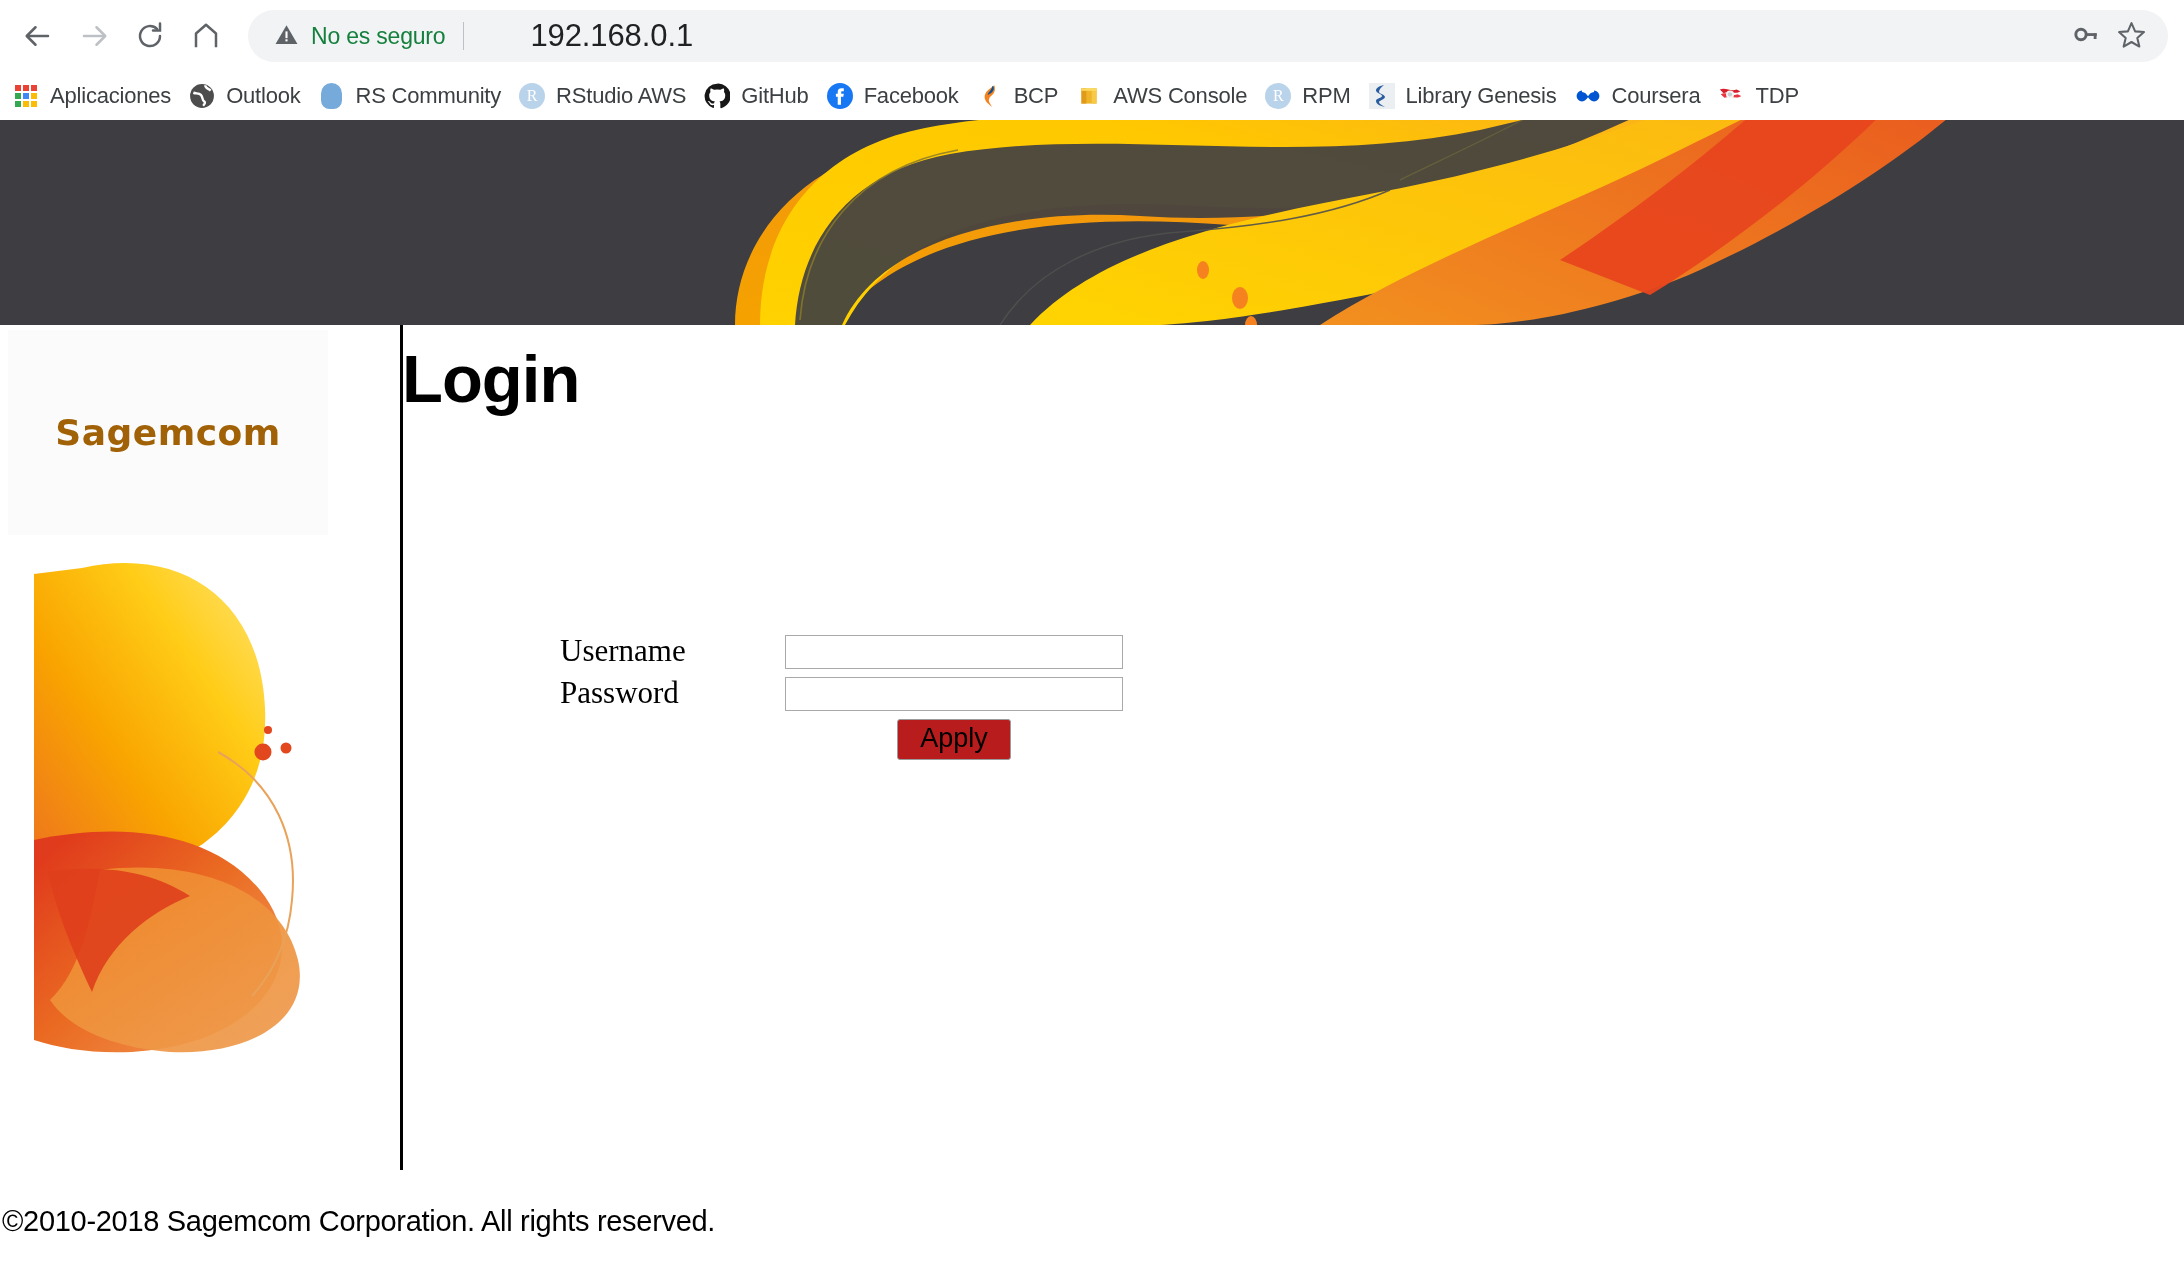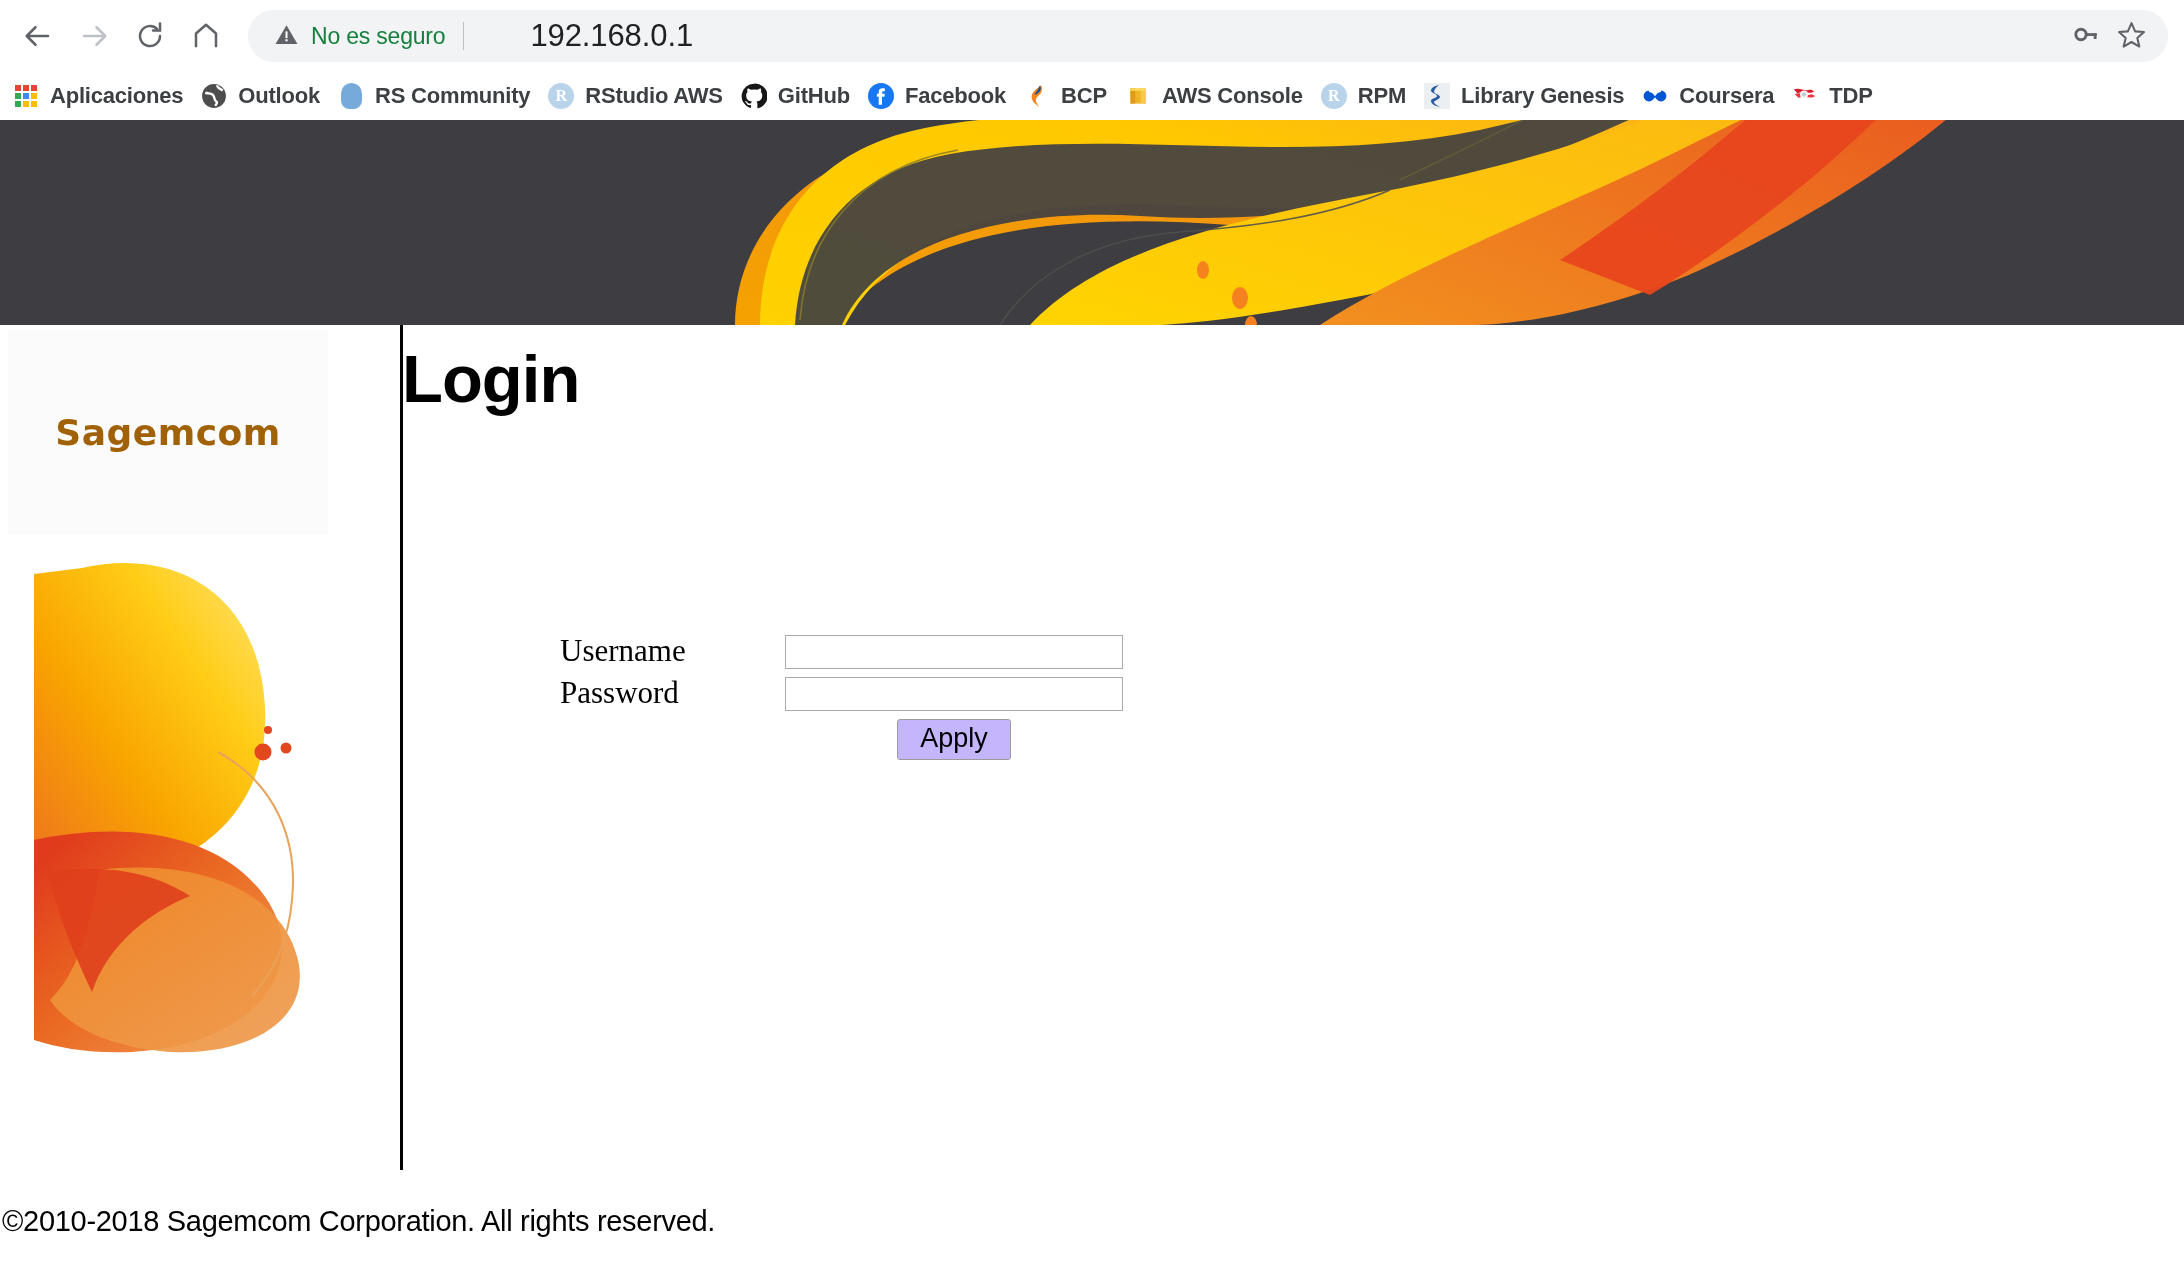--- a/index.html
+++ b/index.html
@@ -87,21 +87,20 @@
     white-space: nowrap;
   }
   .bookmark {
     display: flex;
     align-items: center;
     height: 40px;
     padding: 0 9px;
     border-radius: 5px;
     cursor: pointer;
     flex: 0 0 auto;
-    font-weight: bold;
   }
   .bm-icon {
     width: 26px; height: 26px;
     margin-right: 11px;
     flex: 0 0 auto;
     display: flex; align-items: center; justify-content: center;
     position: relative;
   }
   .bm-label {
     font-size: 22px;
@@ -227,21 +226,21 @@
   #apply-spacer { width: 225px; flex: 0 0 auto; }
   #apply-wrap {
     width: 338px;
     display: flex;
     justify-content: center;
   }
   #apply-button {
     font-family: "Liberation Sans", sans-serif;
     font-size: 27px;
     color: #000000;
-    background: #c4b5fd;
+    background: #b91c1c;
     border: 1px solid #9b9b9b;
     border-radius: 3px;
     padding: 3px 22px 5px 22px;
     cursor: pointer;
     line-height: 1.15;
   }
 
   
   #page-footer {
     position: absolute;

